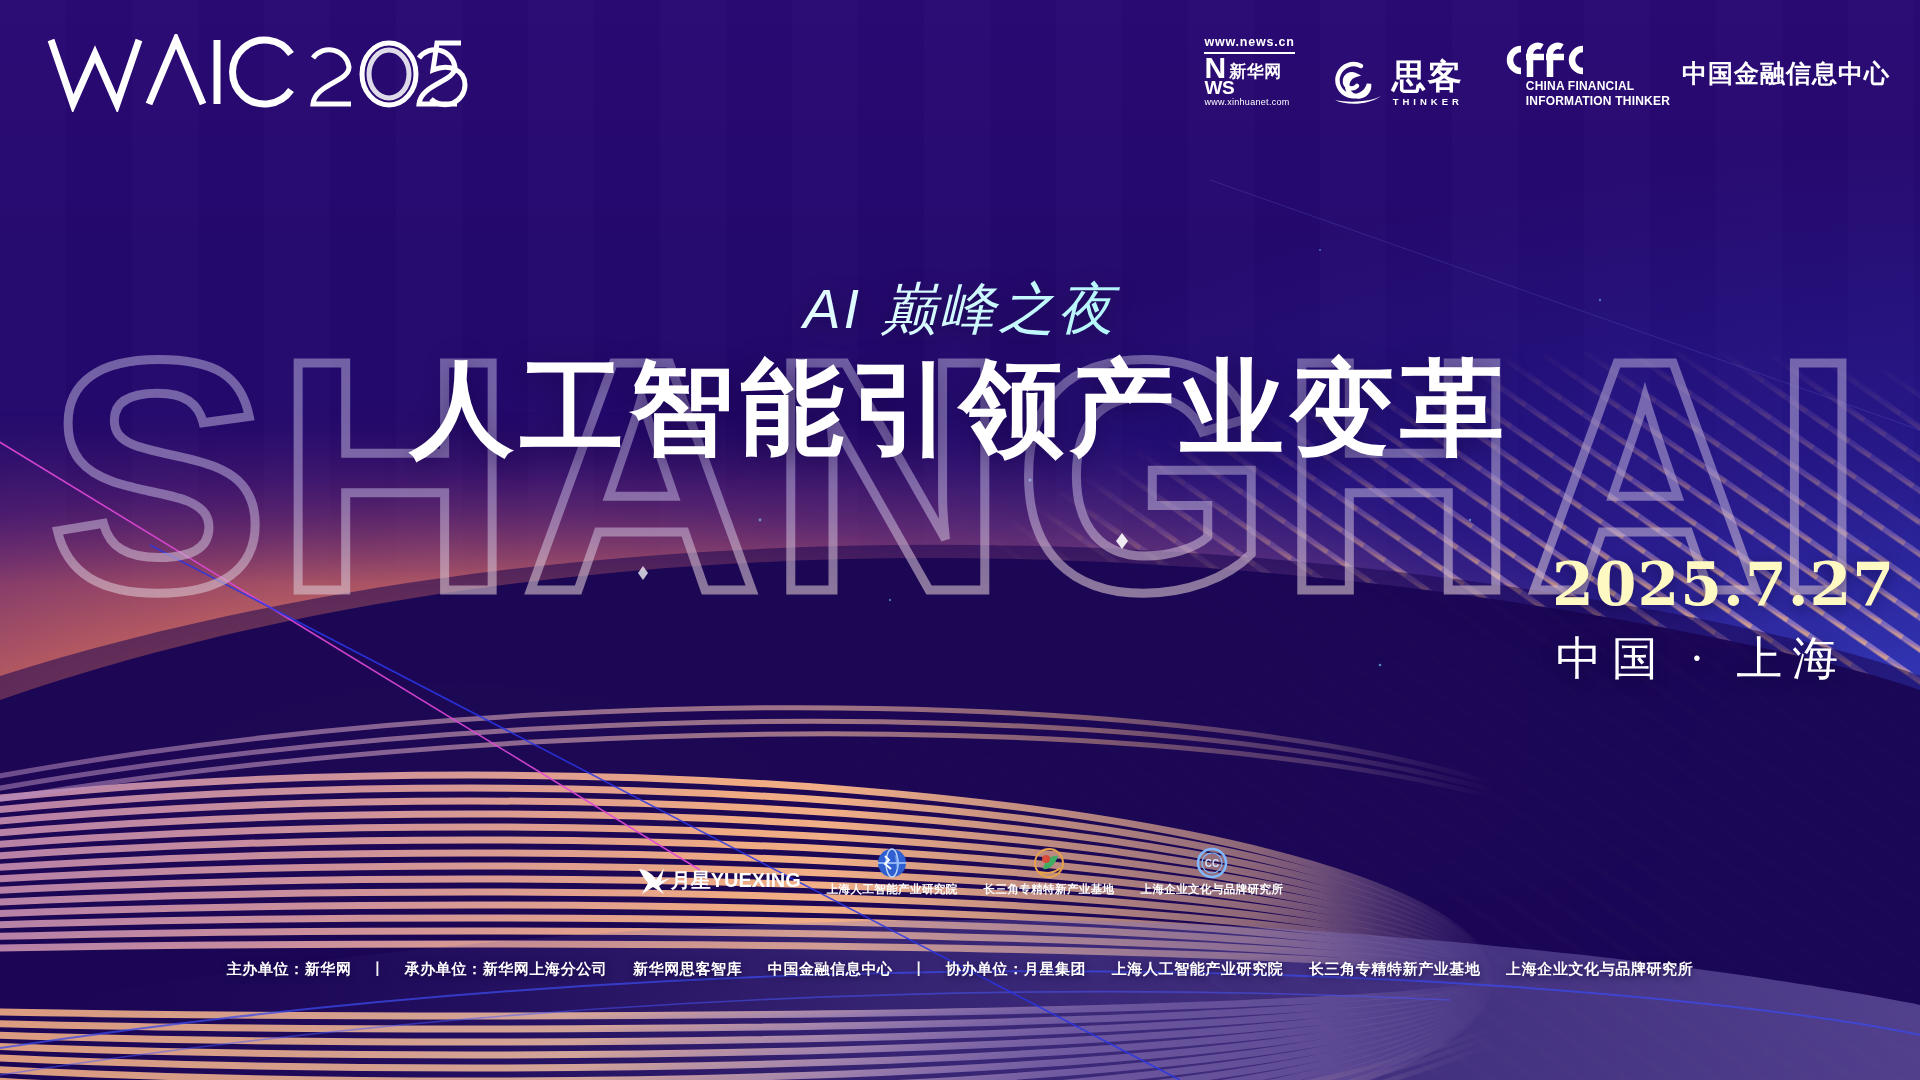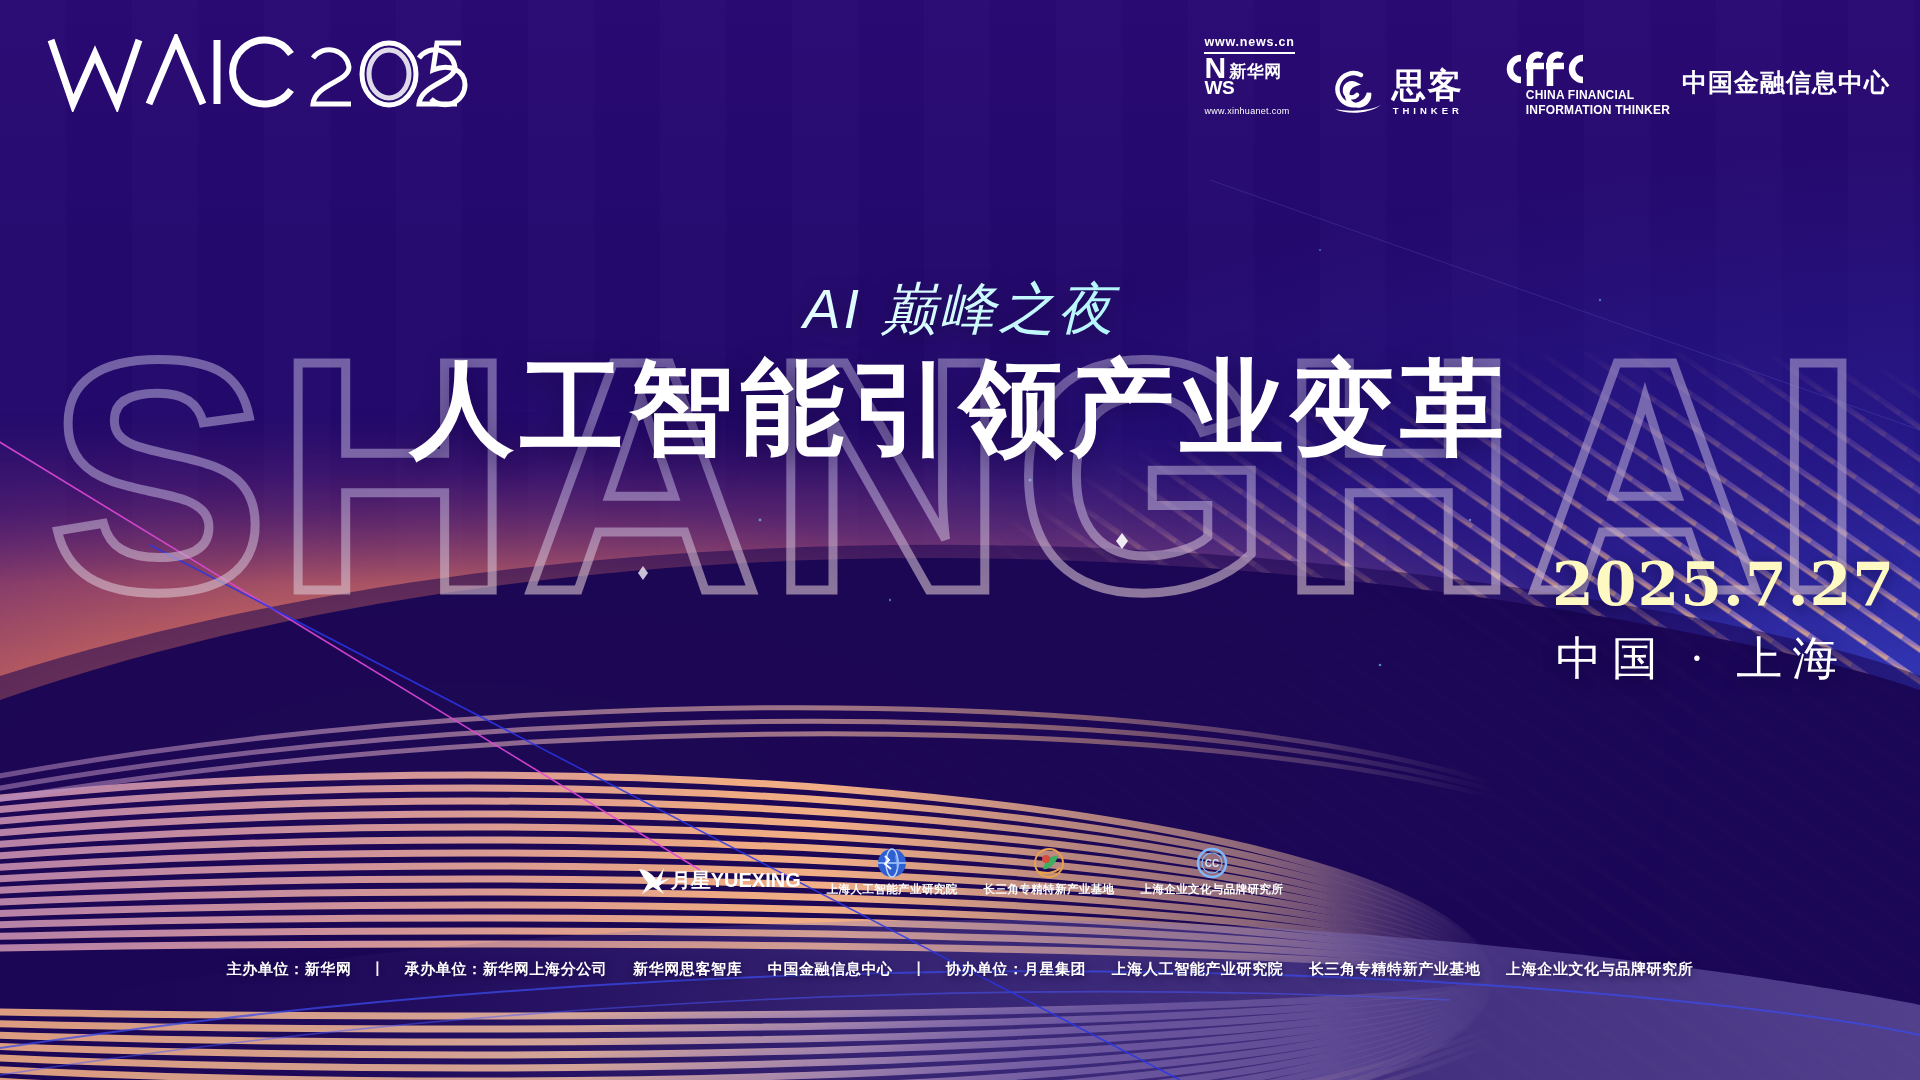--- a/index.html
+++ b/index.html
@@ -45,21 +45,21 @@
   #partner-logos{right:30px;top:36px;display:flex;align-items:flex-end;gap:36px;}
   .plogo{display:flex;align-items:center;color:#fff;}
 
   .xh-wrap{display:flex;flex-direction:column;align-items:flex-start;}
   .xh-url{font-size:12.5px;letter-spacing:.8px;font-weight:700;color:#fff;line-height:1.1;}
   .xh-rule{width:100%;height:2px;background:#fff;margin:2px 0 2px;}
   .xh-mid{display:flex;align-items:flex-end;gap:3px;}
   .xh-N{font-size:30px;font-weight:900;line-height:.82;color:#fff;font-family:"Liberation Sans",sans-serif;}
   .xh-cn{font-size:17px;font-weight:700;line-height:1;color:#fff;letter-spacing:.5px;}
   .xh-ws{font-size:19px;font-weight:900;line-height:.85;color:#fff;letter-spacing:-.5px;}
-  .xh-url2{font-size:9px;letter-spacing:.3px;color:#fff;line-height:1.2;margin-top:10px;}
+  .xh-url2{font-size:9px;letter-spacing:.3px;color:#fff;line-height:1.2;margin-top:1px;}
 
   .thinker{display:flex;align-items:center;gap:9px;}
   .thinker-cn{font-size:34px;font-weight:700;color:#fff;line-height:1;font-family:"Liberation Serif",serif;letter-spacing:2px;}
   .thinker-en{font-size:9.5px;letter-spacing:4px;color:#fff;font-weight:700;text-align:center;margin-top:2px;}
 
   .cfic{display:flex;align-items:center;gap:12px;}
   .cfic-en{font-size:12px;font-weight:700;color:#fff;line-height:1.22;letter-spacing:.2px;}
   .cfic-cn{font-size:25px;font-weight:700;color:#fff;letter-spacing:1px;line-height:1;}
 
   

